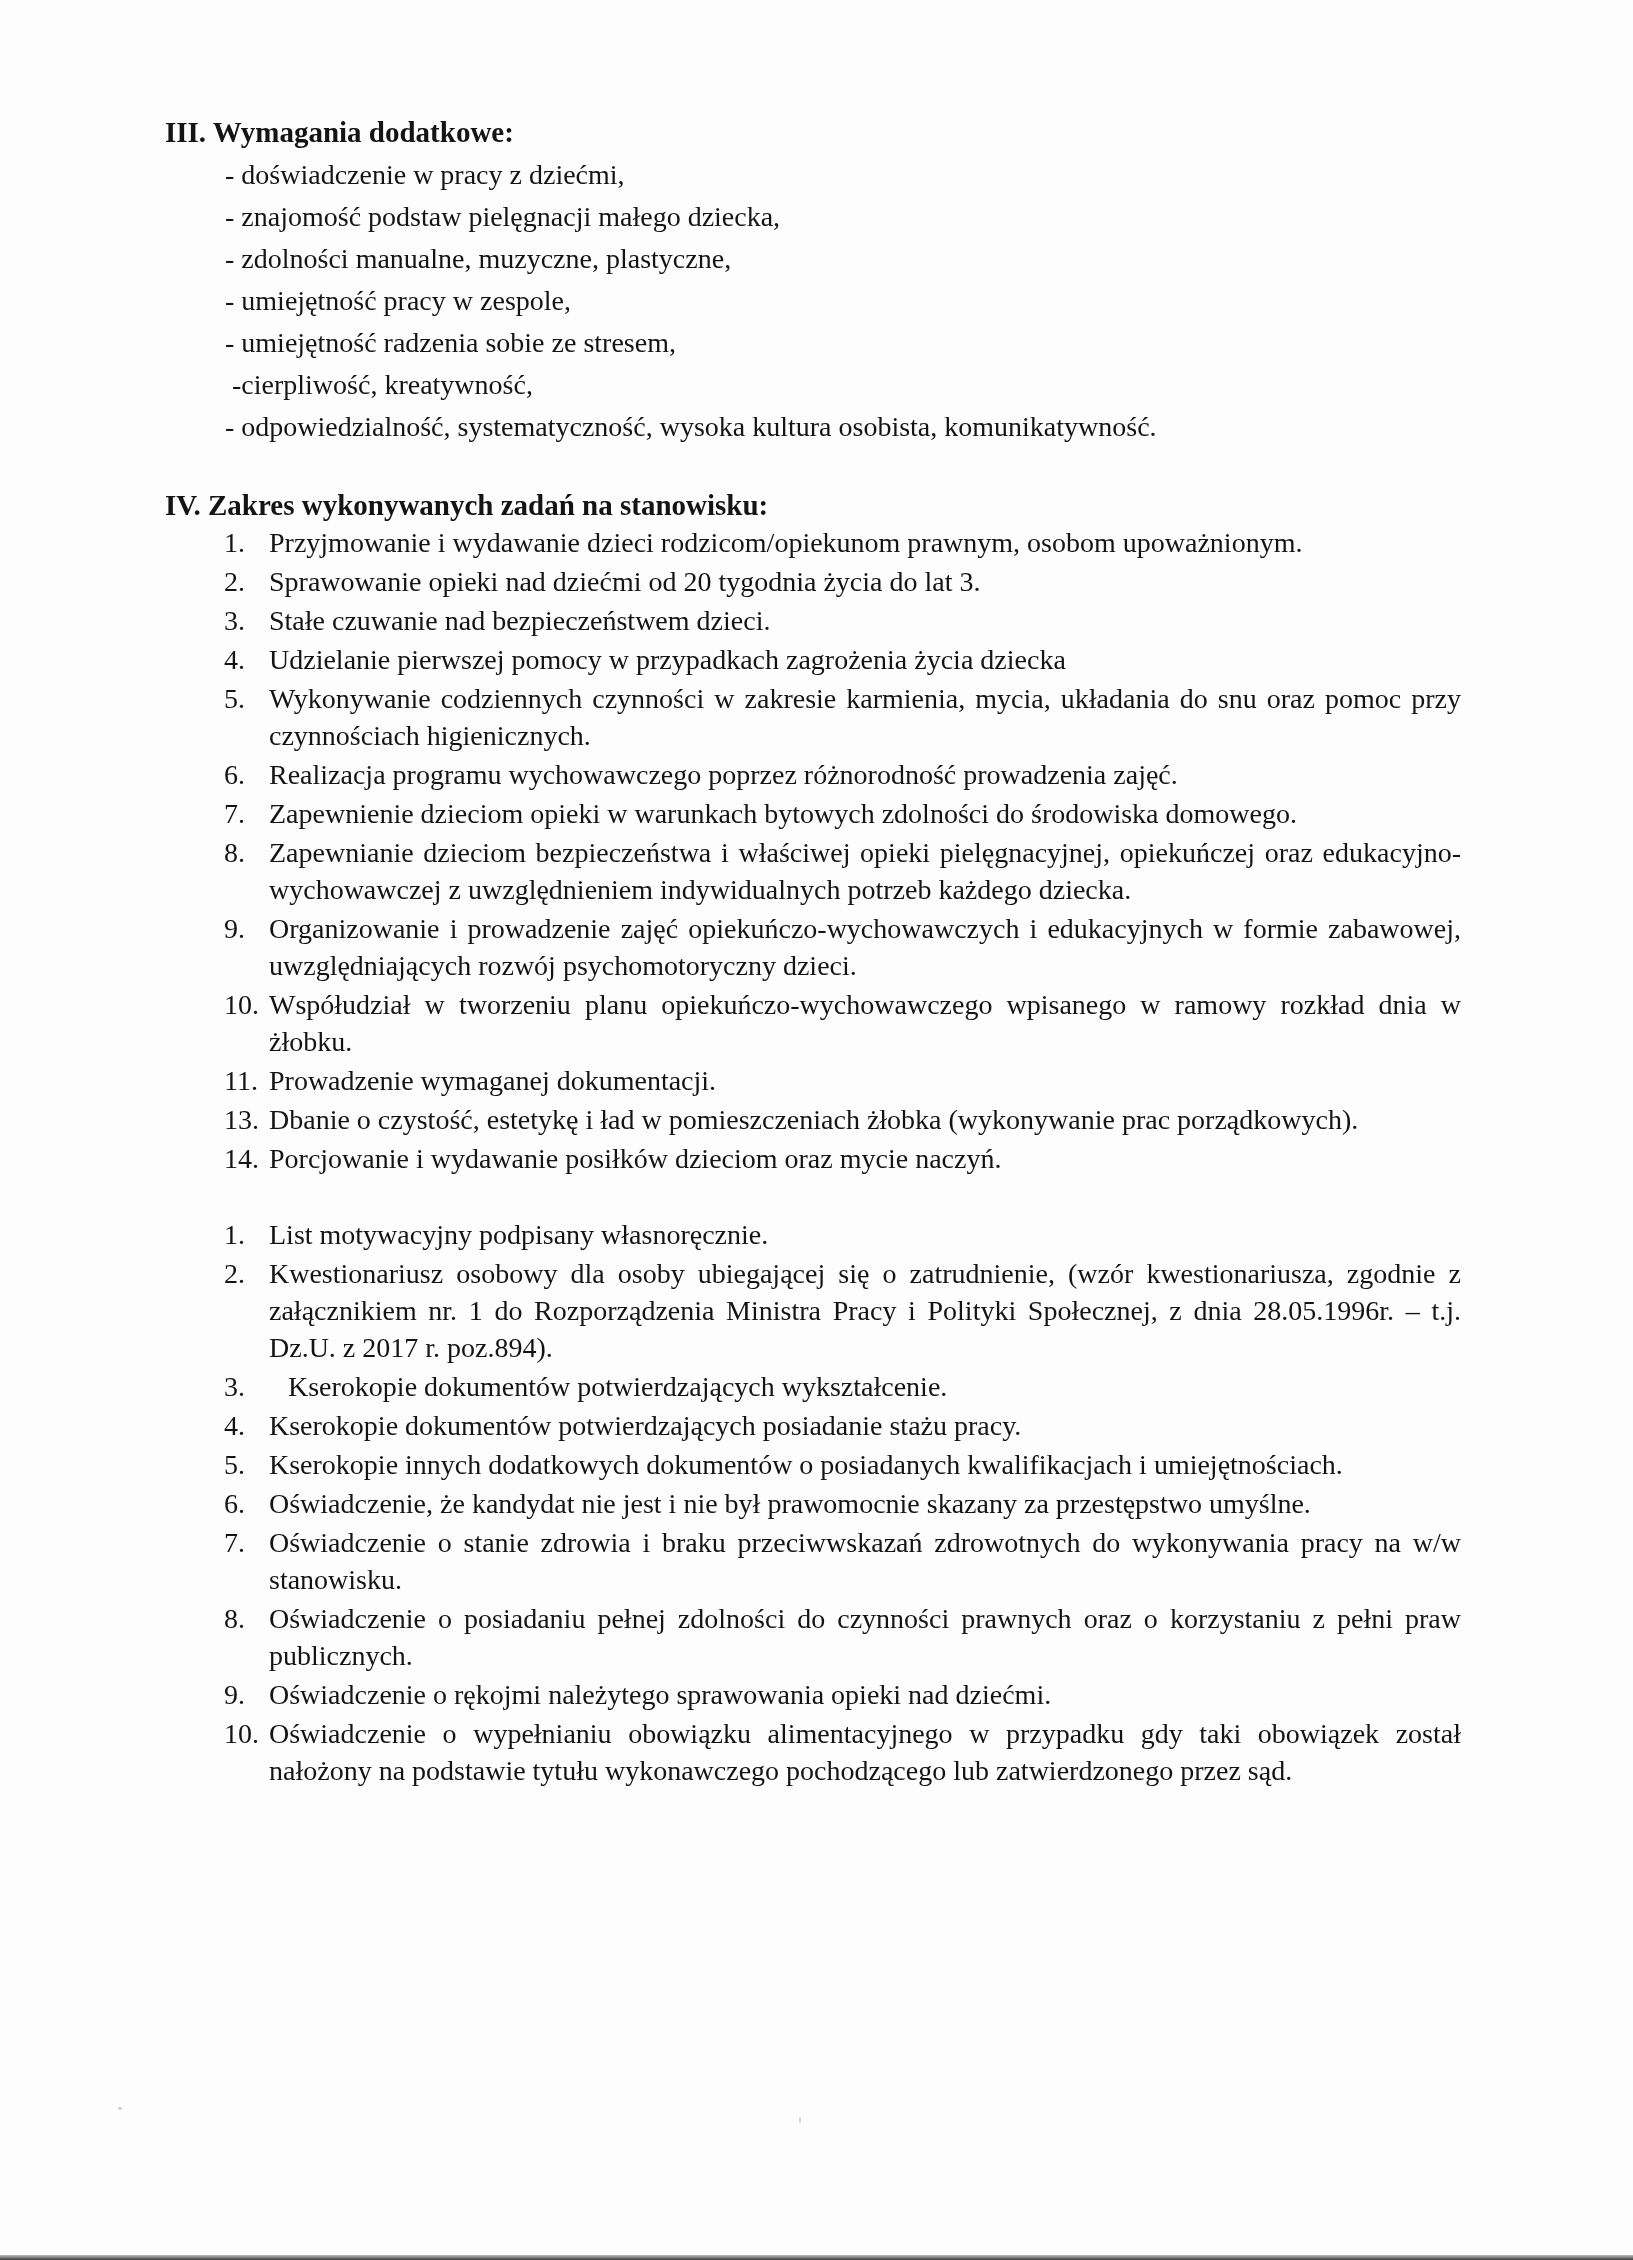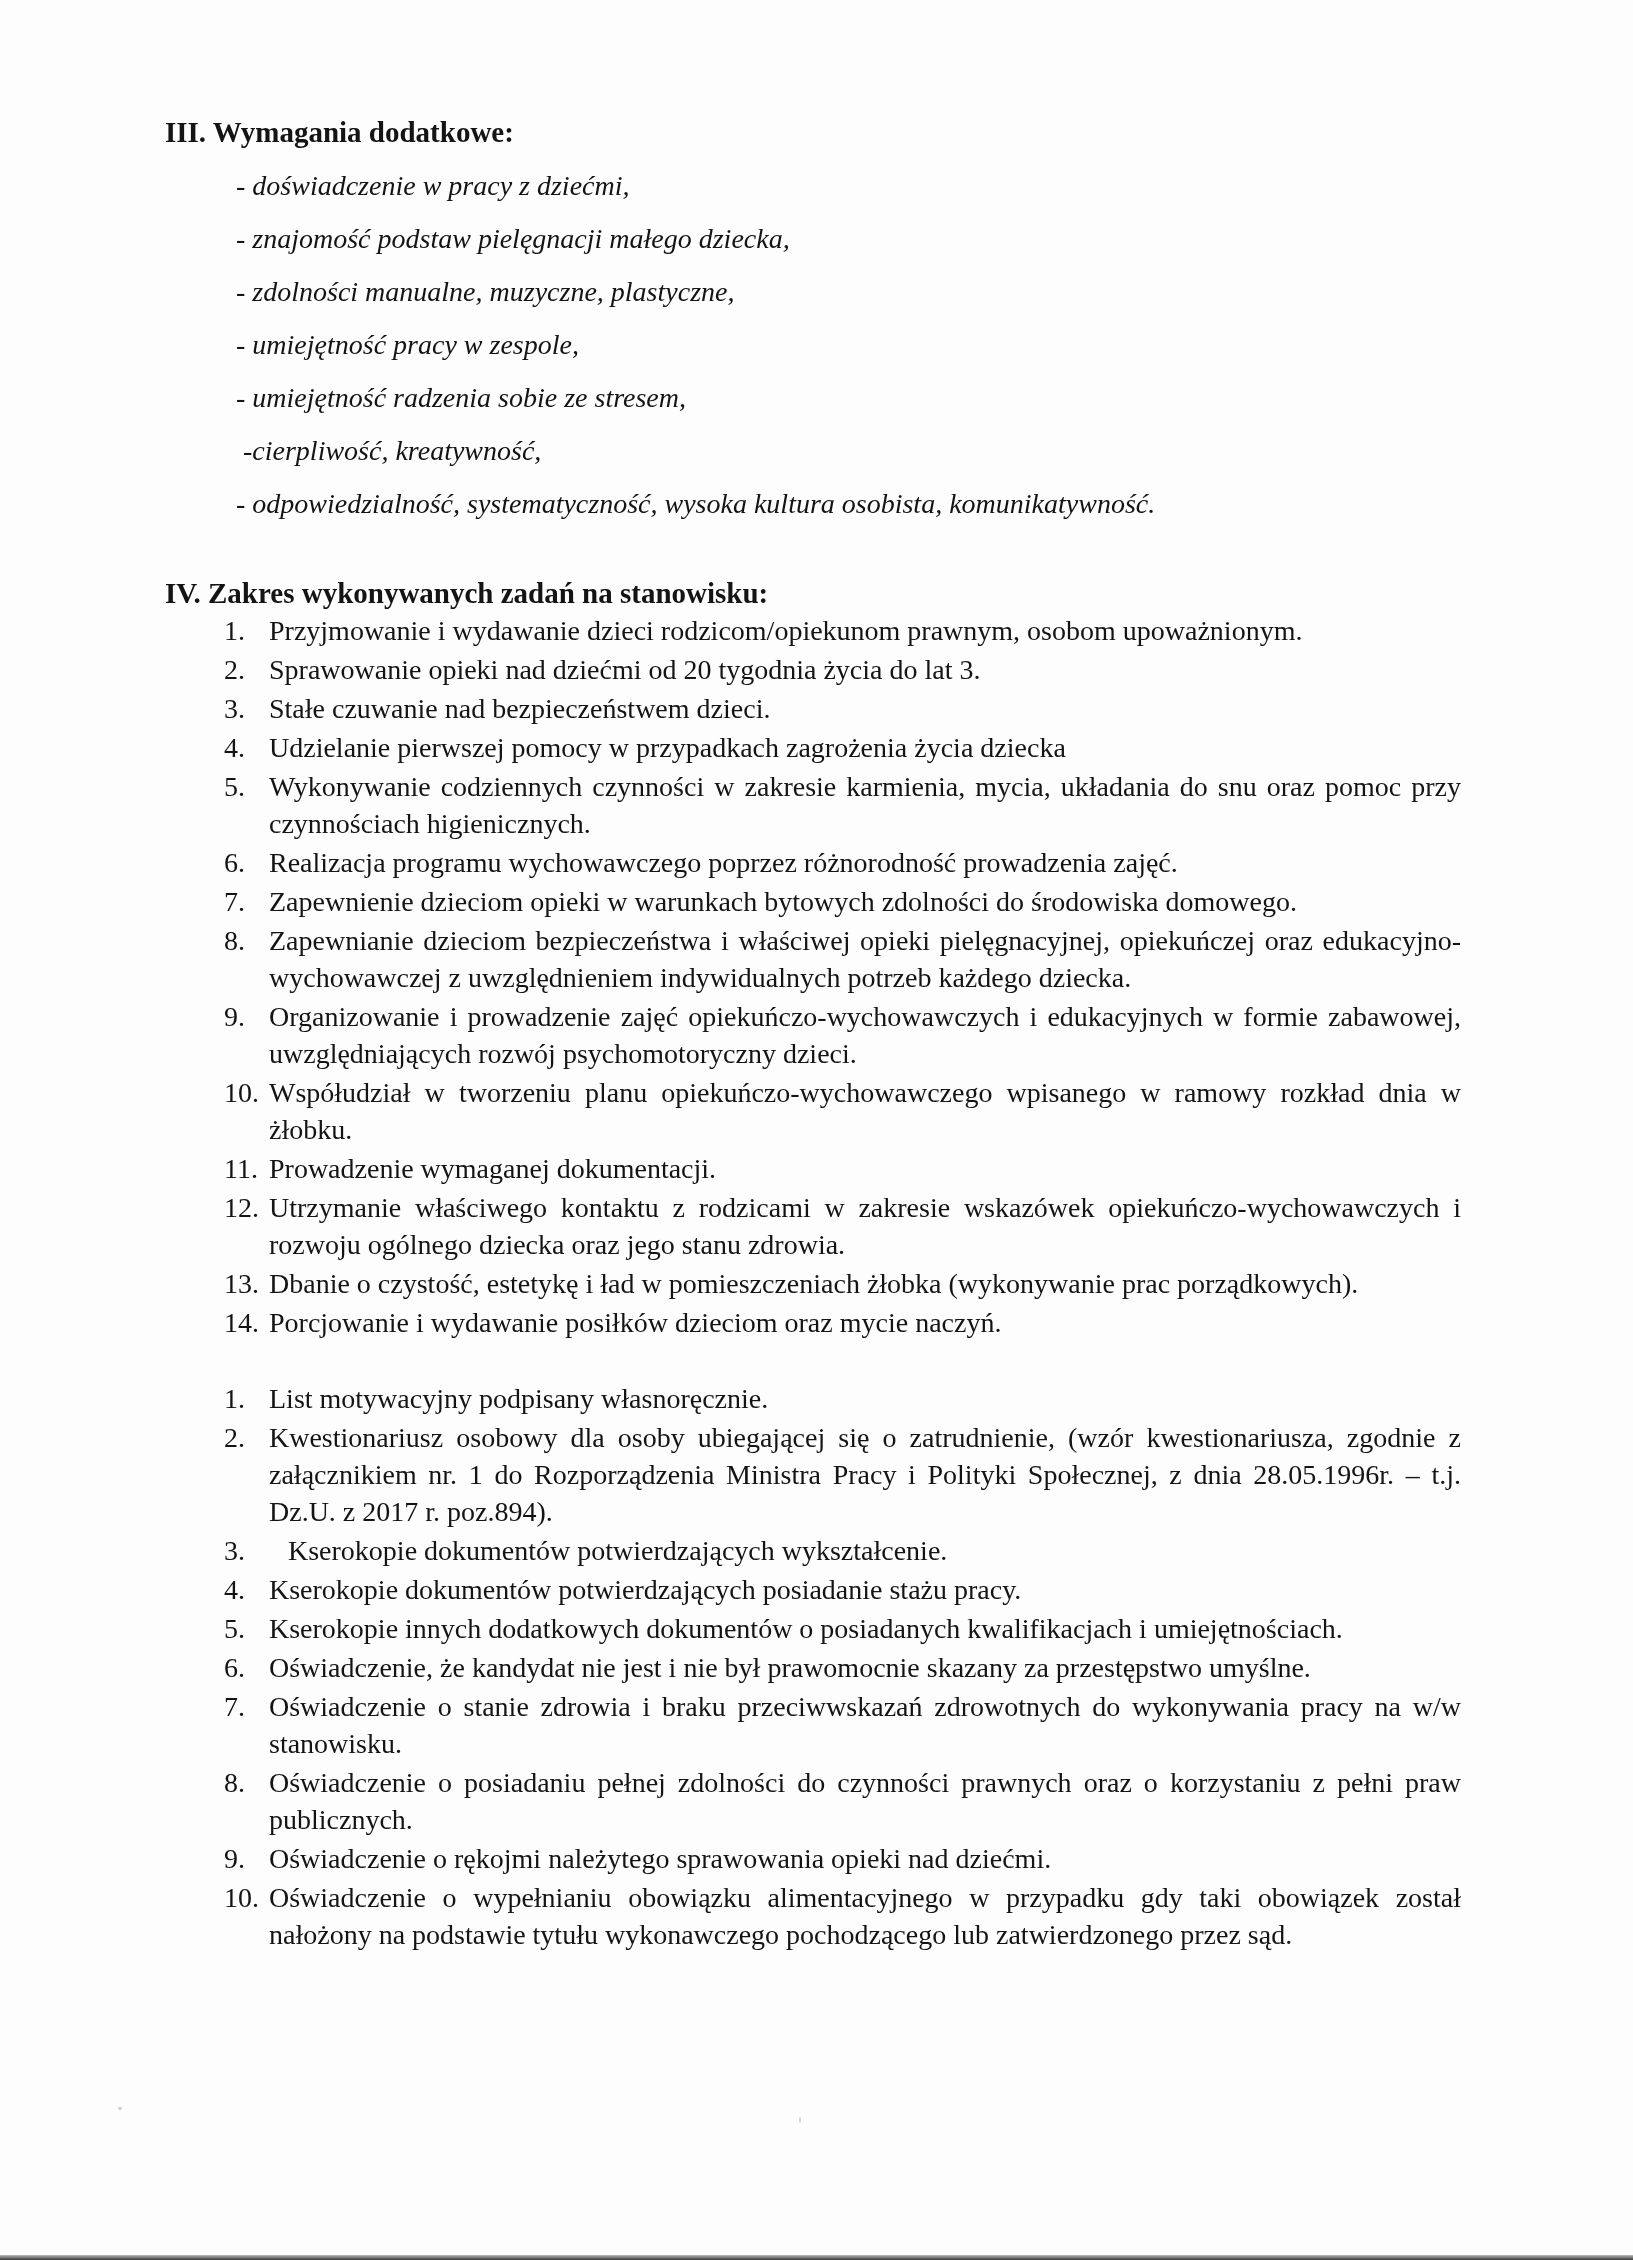--- a/index.html
+++ b/index.html
@@ -28,21 +28,21 @@
   .heading {
     font-weight: bold;
     font-size: 29px;
     margin: 0;
   }
   .bullets {
     list-style: none;
     margin: 0;
     padding: 0 0 0 55px;
   }
-  .bullets li { margin: 16px; font-style: italic; }
+  .bullets li { margin: 5px; }
   .sec-gap-1 { height: 37px; }
   .sec-gap-2 { height: 37px; }
   .numbered {
     list-style: none;
     margin: 0;
     padding: 0;
   }
   .numbered li {
     position: relative;
     padding-left: 104px;
@@ -130,24 +130,20 @@
           </li>
         <li>
             <span class="num">10.</span>
             <span class="txt">Współudział w tworzeniu planu opiekuńczo-wychowawczego wpisanego w ramowy rozkład dnia w żłobku.</span>
           </li>
         <li>
             <span class="num">11.</span>
             <span class="txt">Prowadzenie wymaganej dokumentacji.</span>
           </li>
         <li>
-            <span class="num">12.</span>
-            <span class="txt">Utrzymanie właściwego kontaktu z rodzicami w zakresie wskazówek opiekuńczo-wychowawczych i rozwoju ogólnego dziecka oraz jego stanu zdrowia.</span>
-          </li>
-        <li>
             <span class="num">13.</span>
             <span class="txt">Dbanie o czystość, estetykę i ład w pomieszczeniach żłobka (wykonywanie prac porządkowych).</span>
           </li>
         <li>
             <span class="num">14.</span>
             <span class="txt">Porcjowanie i wydawanie posiłków dzieciom oraz mycie naczyń.</span>
           </li>
       </ol>
     </section>
 

